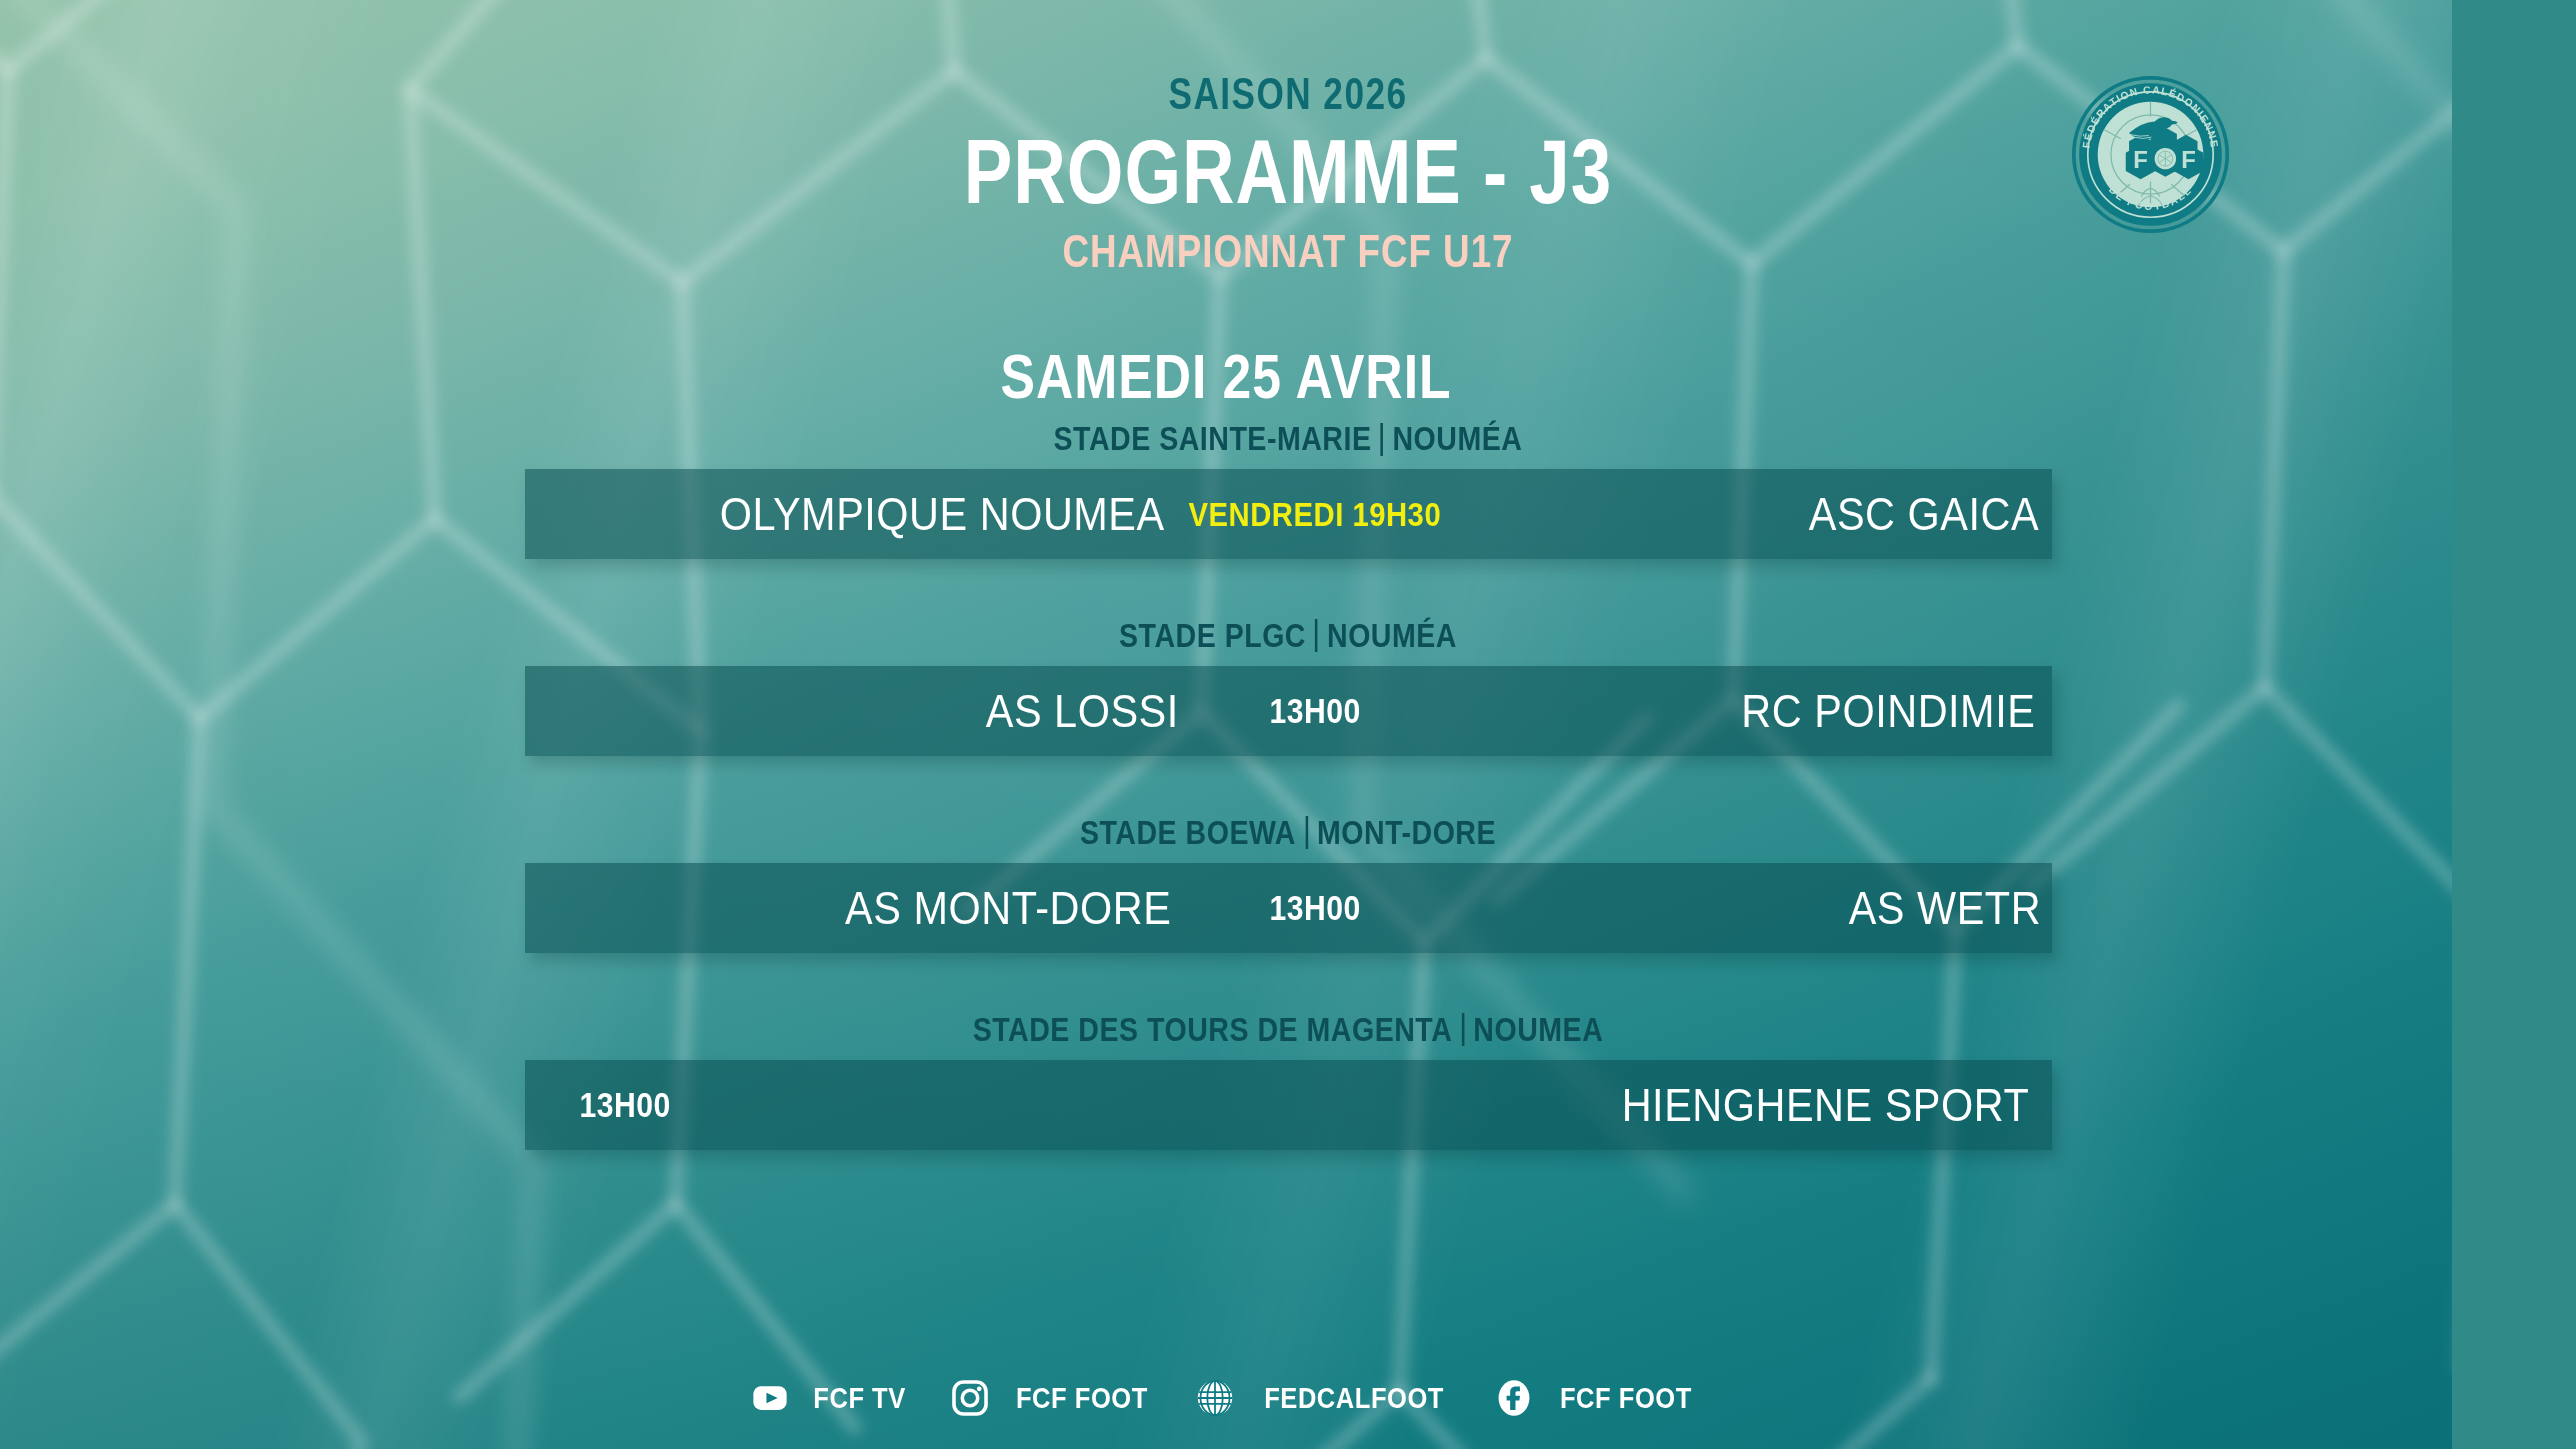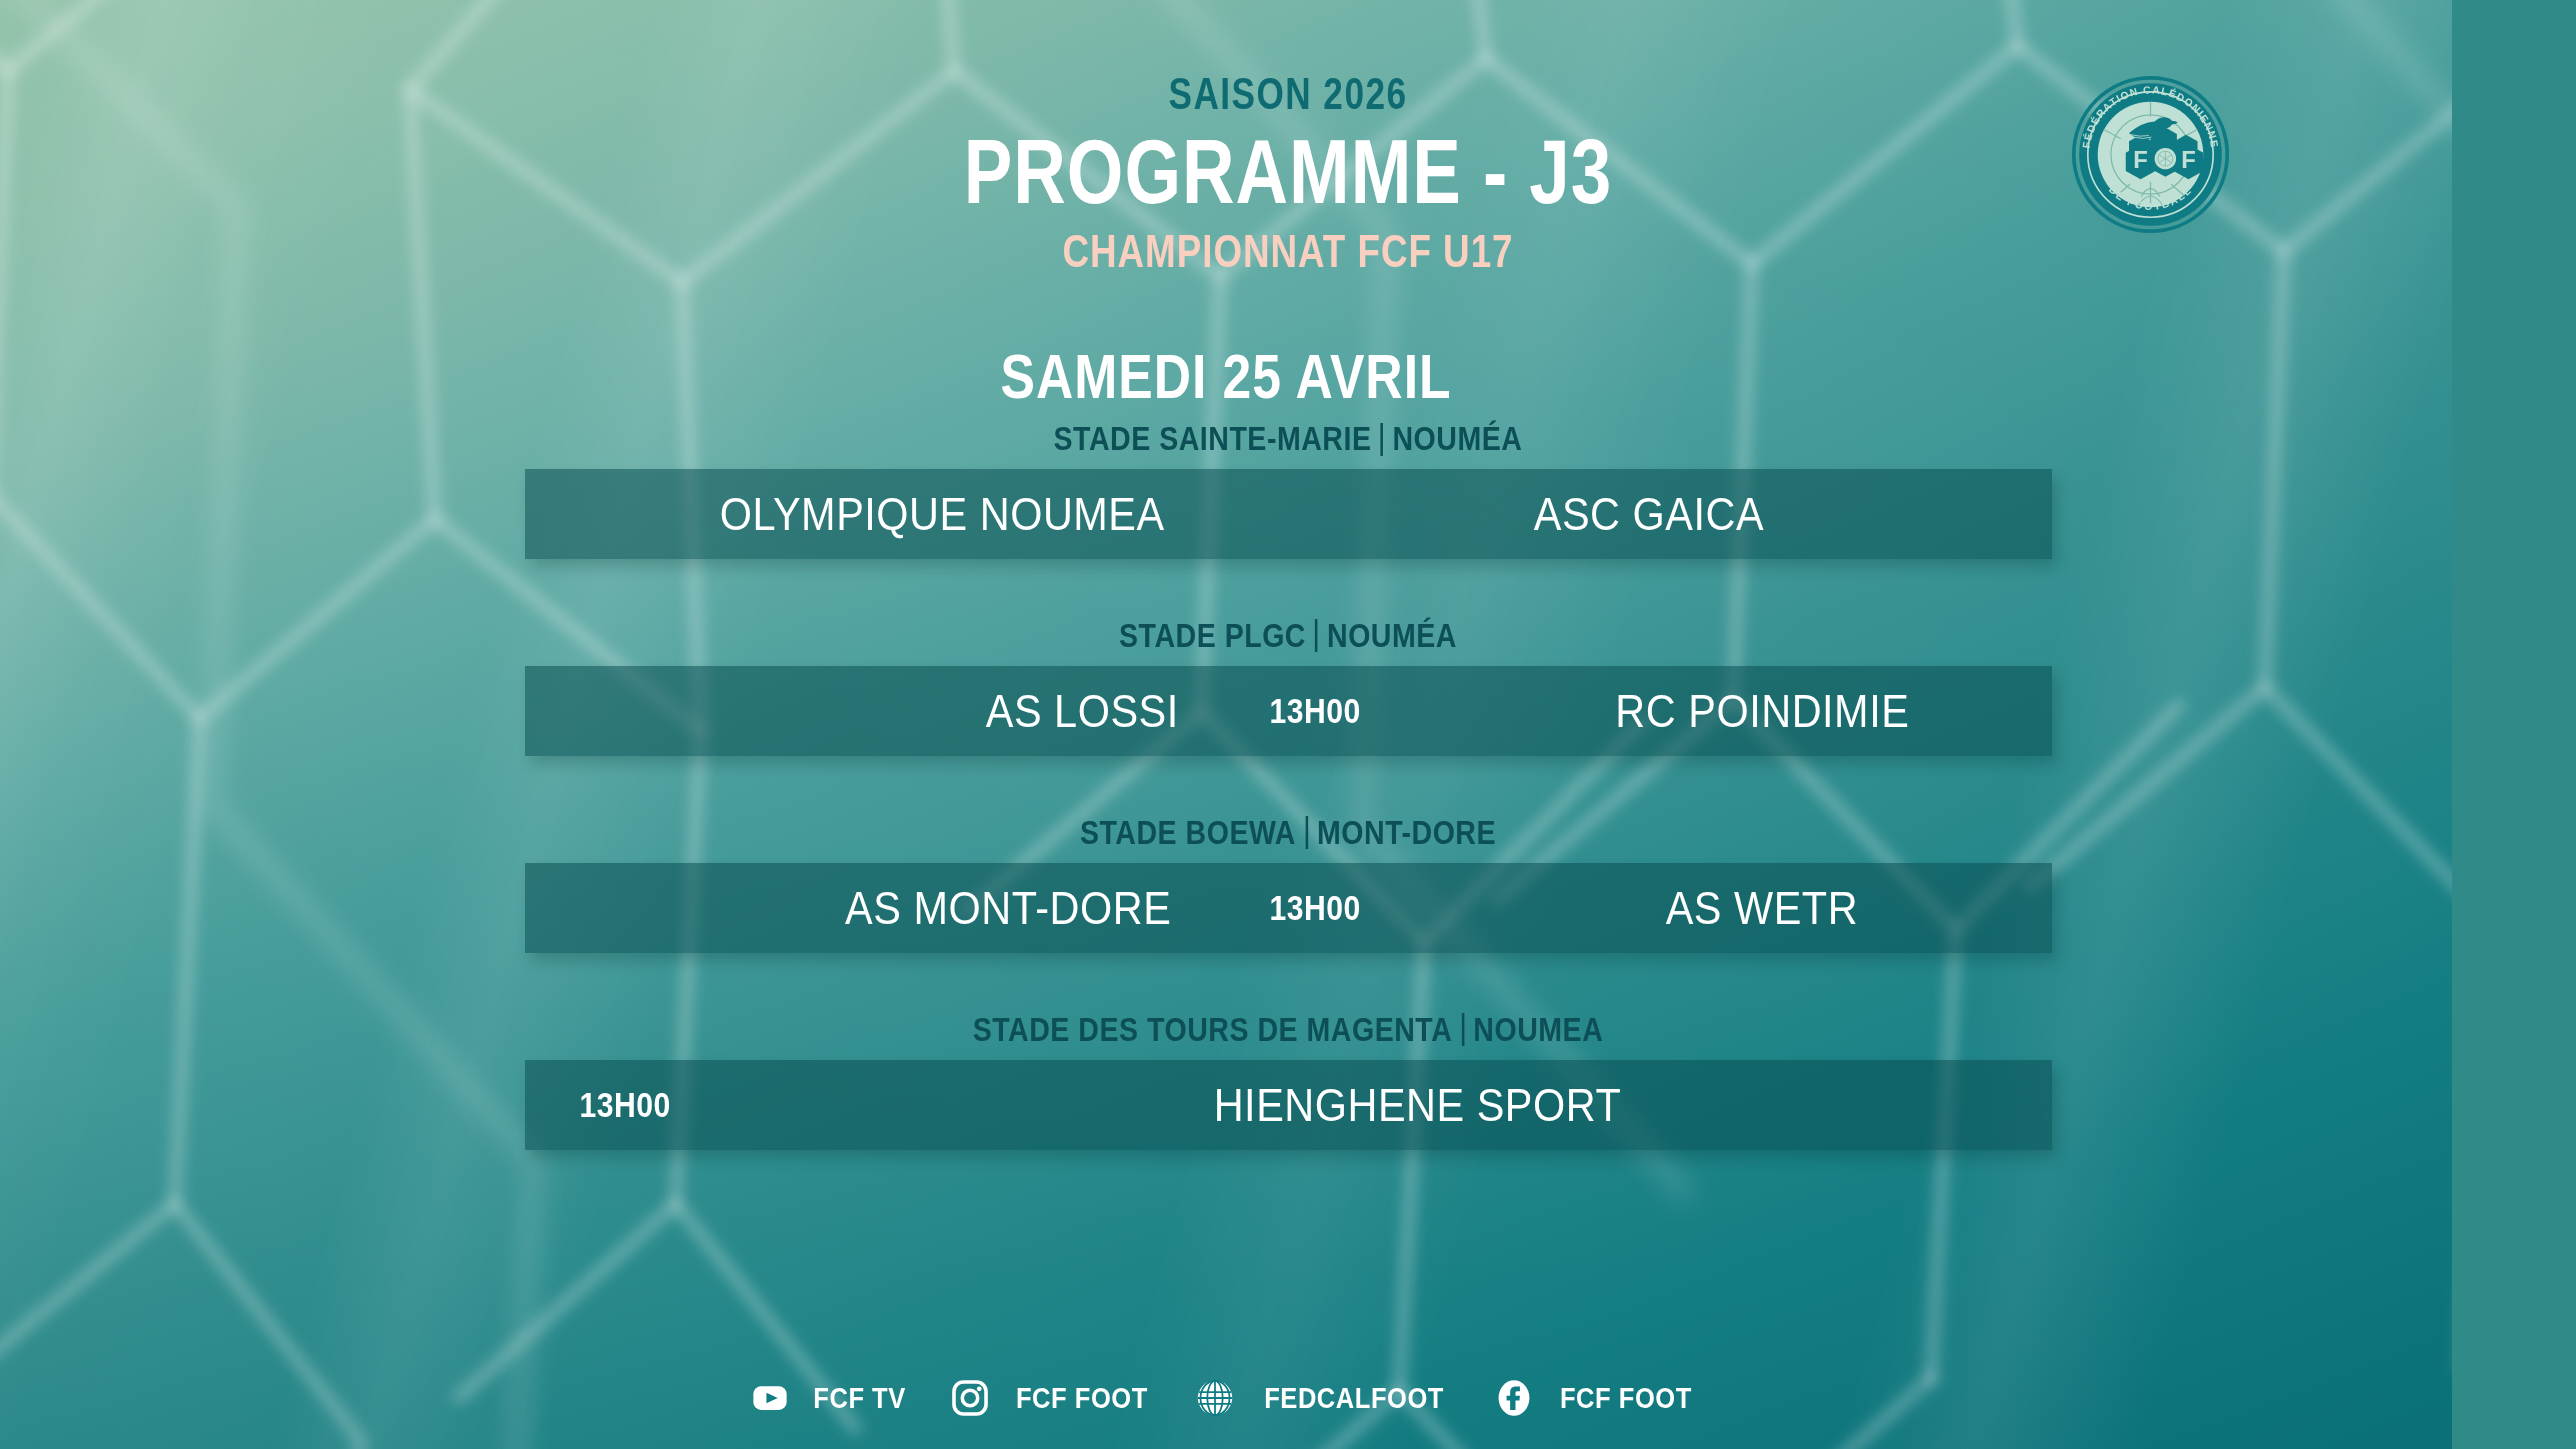--- a/index.html
+++ b/index.html
@@ -113,21 +113,21 @@
   }
   .bar{
     position:relative;margin:13.4px auto 0;width:1527px;height:90px;
     background:rgba(6,74,78,0.52);
     box-shadow:6.1px 8.5px 13.4px rgba(0,40,42,0.22);
     display:flex;align-items:center;gap:25px;
   }
   .cell{display:flex;align-items:center;height:100%;}
   .home{width:665px;justify-content:flex-end;padding-right:0;}
   .mid{width:201px;justify-content:center;}
-  .away{flex:1;justify-content:center;padding-left:32px;}
+  .away{flex:1;justify-content:flex-end;padding-left:32px;}
   .team{
     font-family:"Liberation Sans Narrow","Liberation Sans",sans-serif;
     font-weight:400;font-size:46px;letter-spacing:0.6px;color:#ffffff;line-height:1;
     transform:scaleX(.90);white-space:nowrap;
   }
   .time{
     font-family:"Liberation Sans Narrow","Liberation Sans",sans-serif;
     font-weight:700;font-size:35px;letter-spacing:0.6px;color:#ffffff;line-height:1;
     transform:scaleX(.86);white-space:nowrap;
   }
@@ -269,20 +269,23 @@
   <div class="matches">
 
     <div class="match">
       <div class="venue">
         <span>STADE SAINTE-MARIE</span><span class="sep"></span><span>NOUMÉA</span>
       </div>
       <div class="bar">
         <div class="cell home">
           <span class="team">OLYMPIQUE NOUMEA</span>
         </div>
+        <div class="cell mid">
+          <span class="time hl">VENDREDI 19H30</span>
+        </div>
         <div class="cell away">
           <span class="team">ASC GAICA</span>
         </div>
       </div>
     </div>
 
     <div class="gap"></div>
 
     <div class="match">
       <div class="venue">

